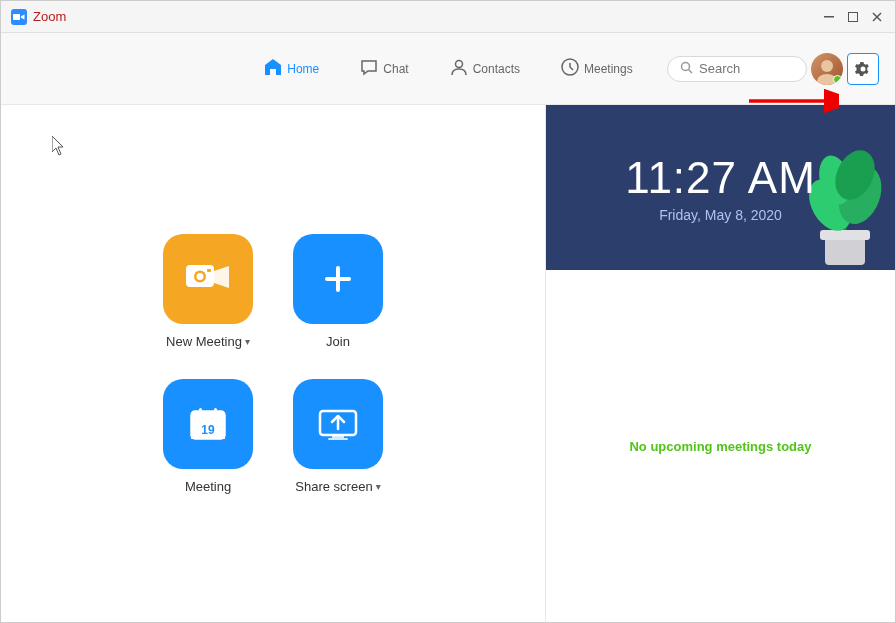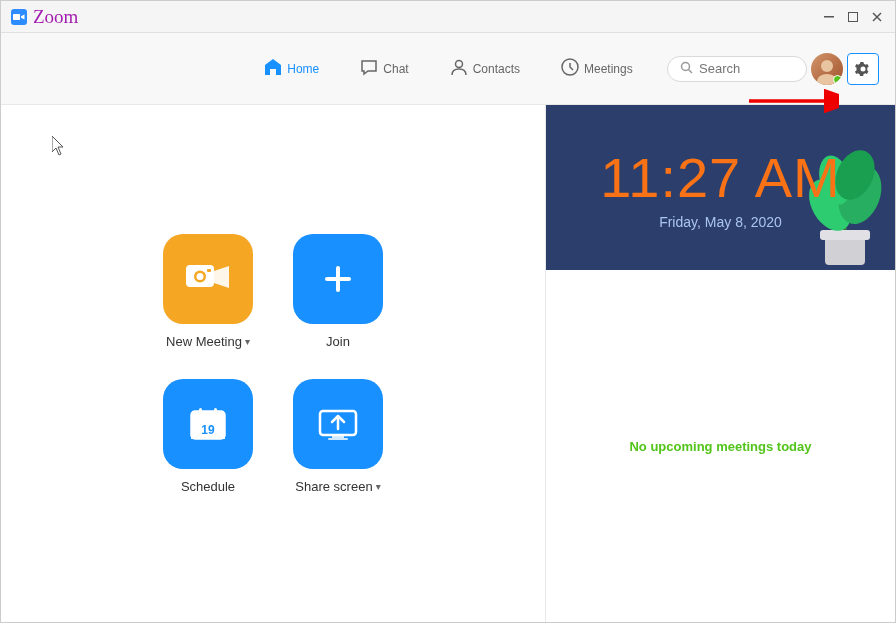--- a/index.html
+++ b/index.html
@@ -33,24 +33,23 @@
       flex-shrink: 0;
     }
 
     .title-bar-icon {
       width: 16px;
       height: 16px;
       margin-right: 6px;
     }
 
     .title-bar-title {
-      font-size: 19px;
-      color: #a21caf;
+      font-size: 13px;
+      color: #b91c1c;
       flex: 1;
-      font-family: Liberation Serif, serif;
     }
 
     .window-controls {
       display: flex;
       gap: 8px;
       align-items: center;
     }
 
     .win-btn {
       width: 16px;
@@ -261,23 +260,23 @@
       display: flex;
       flex-direction: column;
       align-items: center;
       justify-content: center;
       position: relative;
       overflow: hidden;
       flex-shrink: 0;
     }
 
     .clock-time {
-      font-size: 56px;
+      font-size: 44px;
       font-weight: 300;
-      color: #f97316;
+      color: #ffffff;
       letter-spacing: 1px;
       position: relative;
       z-index: 2;
     }
 
     .clock-date {
       font-size: 14px;
       color: #aac4f0;
       margin-top: 4px;
       position: relative;
@@ -504,21 +503,21 @@
               <rect x="6" y="10" width="34" height="11" rx="4" fill="white" opacity="0.9"></rect>
               <rect x="6" y="17" width="34" height="4" fill="white" opacity="0.9"></rect>
 
               <text x="23" y="33" text-anchor="middle" font-size="12" font-weight="bold" fill="#1890ff">19</text>
 
               <rect x="14" y="7" width="3" height="7" rx="1.5" fill="white"></rect>
               <rect x="29" y="7" width="3" height="7" rx="1.5" fill="white"></rect>
             </svg>
           </div>
           <div class="action-label">
-            <span>Schedule</span>
+            <span>Meeting</span>
           </div>
         </div>
 
         <div class="action-item">
           <div class="action-btn btn-blue">
             <svg width="46" height="46" viewBox="0 0 46 46" fill="none">
 
               <rect x="5" y="10" width="36" height="24" rx="3" stroke="white" stroke-width="2.5" fill="none"></rect>
               <rect x="17" y="34" width="12" height="3" fill="white" opacity="0.8"></rect>
               <rect x="13" y="37" width="20" height="2" rx="1" fill="white" opacity="0.8"></rect>

